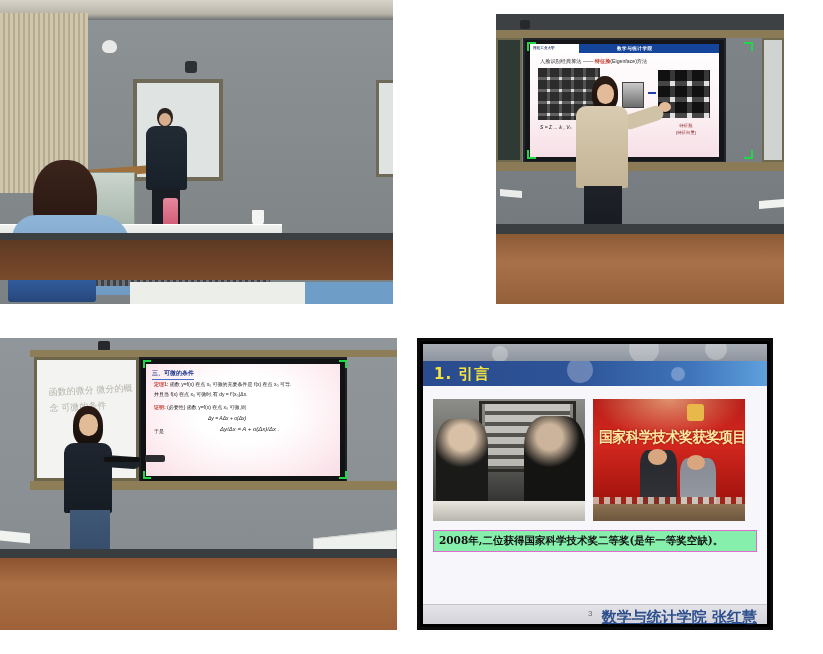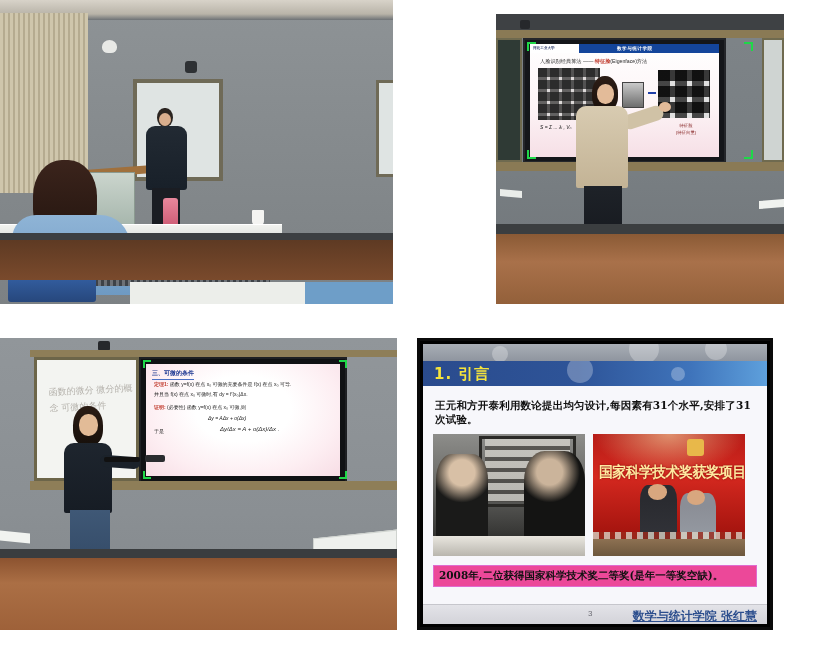--- a/index.html
+++ b/index.html
@@ -209,26 +209,26 @@
   .p4-red-m1 { position:absolute; left:31%; bottom:4%; width:24%; height:54%;
     background:linear-gradient(180deg,#2a2b30 0 24%,#34353b 100%); border-radius:22% 22% 0 0; }
   .p4-red-m1h { position:absolute; left:36%; bottom:46%; width:13%; height:13%; border-radius:50%; background:#d8a77f; }
   .p4-red-m2 { position:absolute; left:57%; bottom:2%; width:24%; height:50%;
     background:linear-gradient(180deg,#8b8e96 0 22%,#9aa0a8 100%); border-radius:22% 22% 0 0; }
   .p4-red-m2h { position:absolute; left:62%; bottom:42%; width:12%; height:12%; border-radius:50%; background:#d8a77f; }
   .p4-red-floor { position:absolute; left:0; bottom:0; width:100%; height:14%;
     background:linear-gradient(180deg,#8d7152,#6d573d); }
   .p4-red-flowers { position:absolute; left:0; bottom:9%; width:100%; height:11%;
     background:repeating-linear-gradient(90deg,#d8d2c4 0 6px,#9c2a1c 6px 11px); opacity:.8; }
-  .p4-box2 { margin:9px 2px 0 2px; border:1px solid #e06bd0; background:#ec4899; padding:3px 5px;
+  .p4-box2 { margin:9px 2px 0 2px; border:1px solid #e06bd0; background:#86efac; padding:3px 5px;
     font-size:10.5px; color:#111; font-weight:bold; font-family:"DejaVu Serif","Liberation Serif",serif; }
   .p4-footer { height:20px; position:relative; background:linear-gradient(180deg,#e3e3e8,#d3d3d9);
     border-top:1px solid #c6c6cc; }
   .p4-pagenum { position:absolute; left:48%; top:4px; font-size:8px; color:#6e6e76; }
-  .p4-foot-r { position:absolute; right:10px; top:3px; font-size:12px; color:#2d4f8e; font-weight:bold;
+  .p4-foot-r { position:absolute; right:10px; top:3px; font-size:15px; color:#2d4f8e; font-weight:bold;
     text-decoration:underline; font-family:"DejaVu Serif","Liberation Serif",serif; }
 </style>
 </head>
 <body>
 
 <div class="collage">
 
   <div class="panel" id="panel1">
     <div class="p1-wall"></div>
     <div class="p1-ceiling"></div>
@@ -356,21 +356,20 @@
         <div class="p4-bubble" style="left:20%;top:2px;width:16px;height:16px;"></div>
       </div>
 
       <div class="p4-titlebar">
         <div class="p4-title">1. 引言</div>
         <div class="p4-bubble" style="left:42%;top:-4px;width:26px;height:26px;"></div>
         <div class="p4-bubble" style="left:72%;top:6px;width:14px;height:14px;"></div>
       </div>
 
       <div class="p4-body">
-        <div class="p4-line2">王元和方开泰利用数论提出均匀设计,每因素有31个水平,安排了31次试验。</div>
 
         <div class="p4-photos">
           <div class="p4-ph p4-bw">
             <div class="p4-bw-frame"></div>
             <div class="p4-bw-shelf"></div>
             <div class="p4-bw-m1"></div>
             <div class="p4-bw-m2"></div>
             <div class="p4-bw-desk"></div>
           </div>
 

